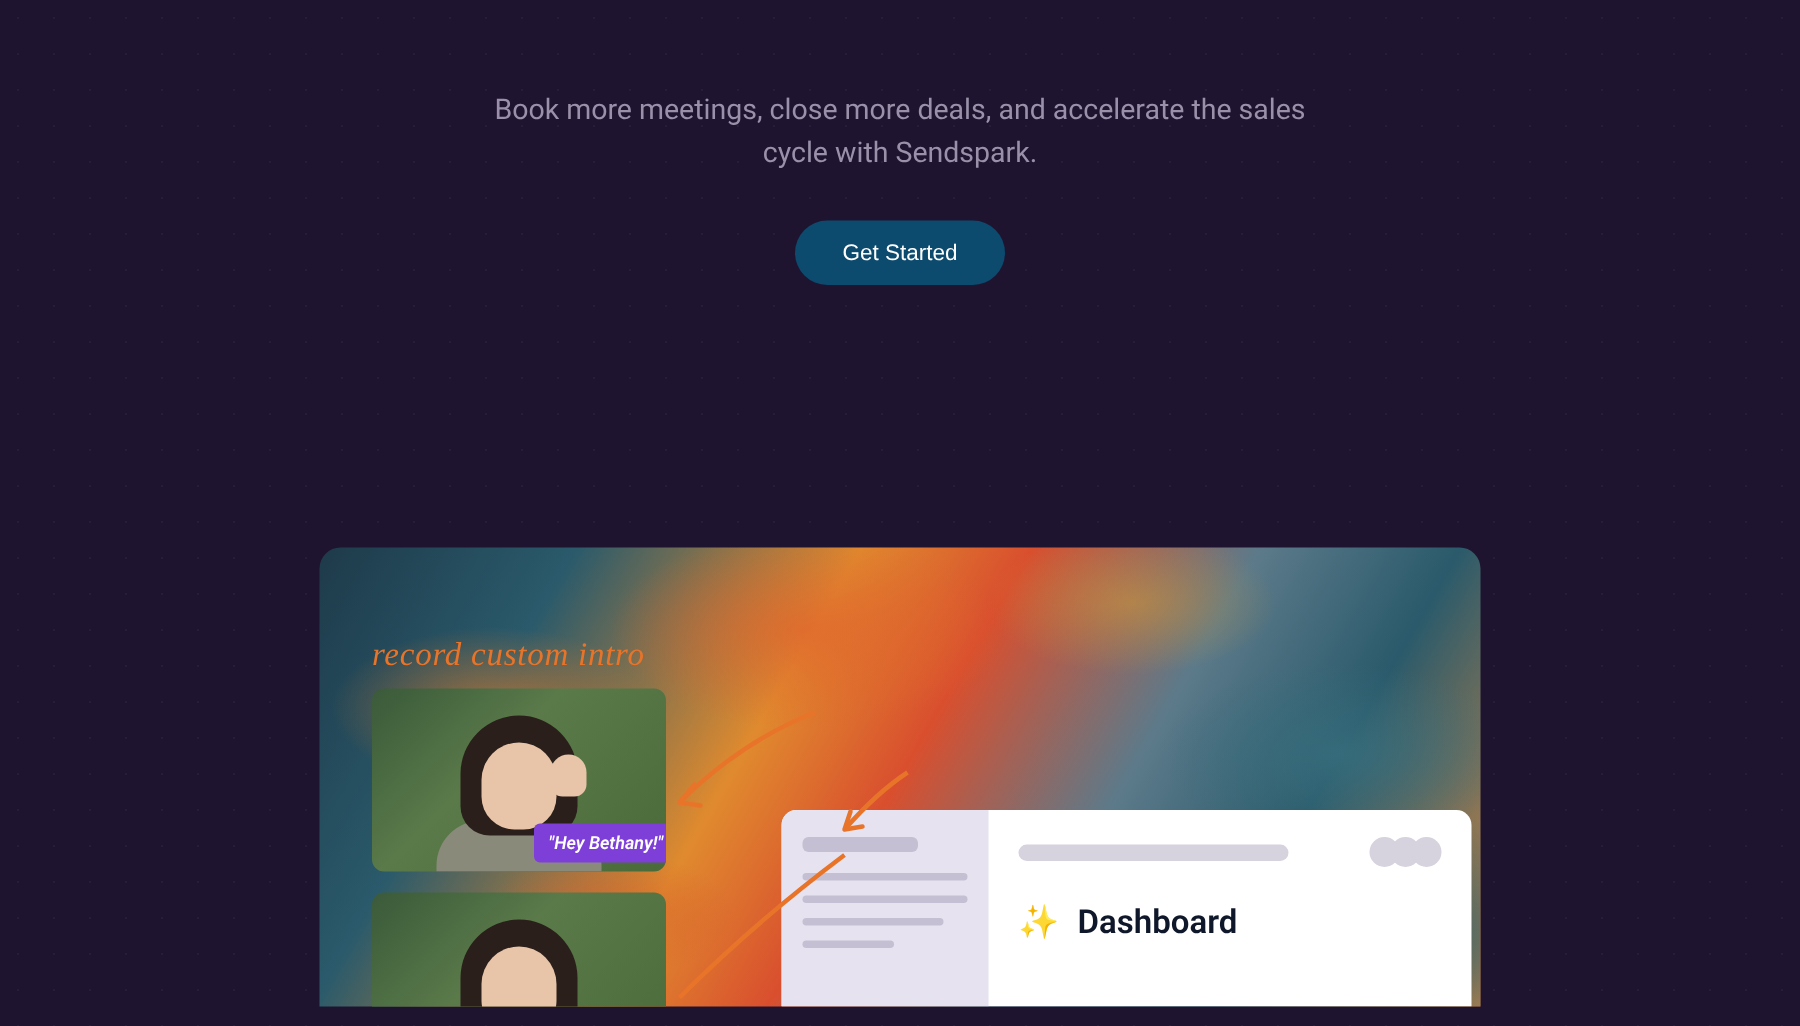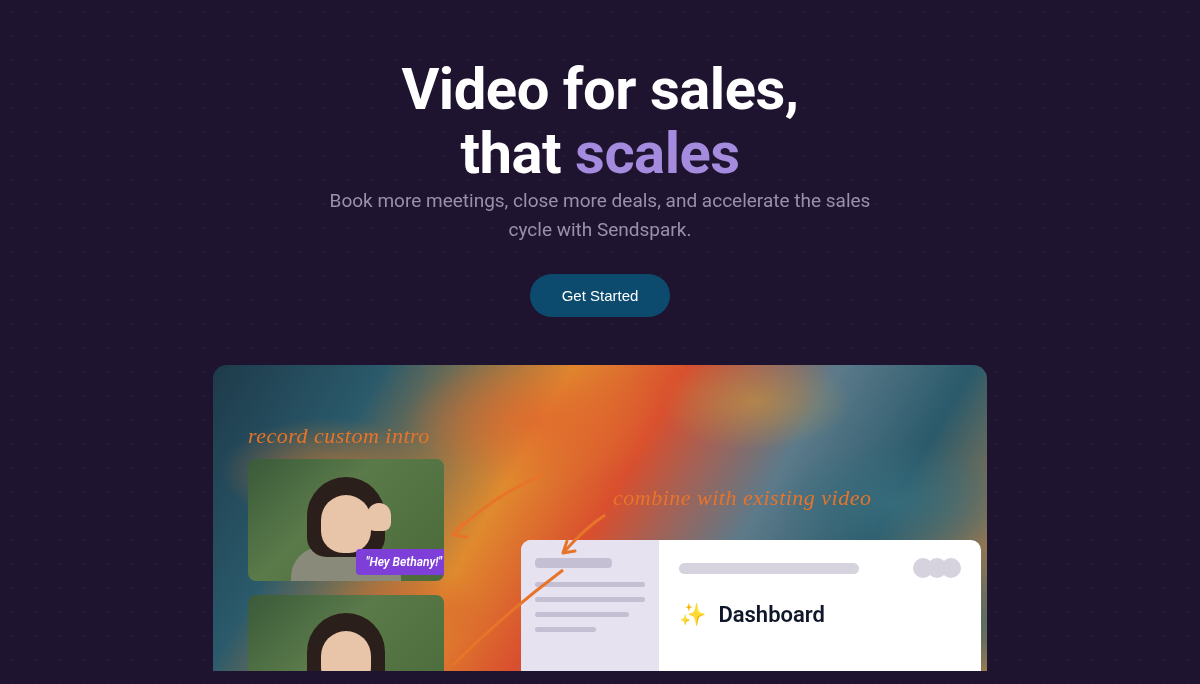--- a/index.html
+++ b/index.html
@@ -229,33 +229,28 @@
     }
     .arrow-svg {
       position: absolute;
       pointer-events: none;
     }
   </style>
 </head>
 <body>
 
 <div class="hero">
-  <h1 class="headline">
-    <span>Video for sales,</span><br>
-    <span>that </span><span class="headline-accent">scales</span>
-  </h1>
   <p class="subheadline">Book more meetings, close more deals, and accelerate the sales cycle with Sendspark.</p>
   <button class="cta-button">Get Started</button>
 </div>
 
 <div class="illustration-frame">
   <div class="swirl"></div>
 
   <div class="annotation annotation-left">record custom intro</div>
-  <div class="annotation annotation-right">combine with existing video</div>
 
   <div class="video-card video-card-1">
     <div class="person">
       <div class="shirt"></div>
       <div class="hair"></div>
       <div class="face"></div>
       <div class="hand"></div>
     </div>
     <div class="greeting-label">"Hey Bethany!"</div>
   </div>

